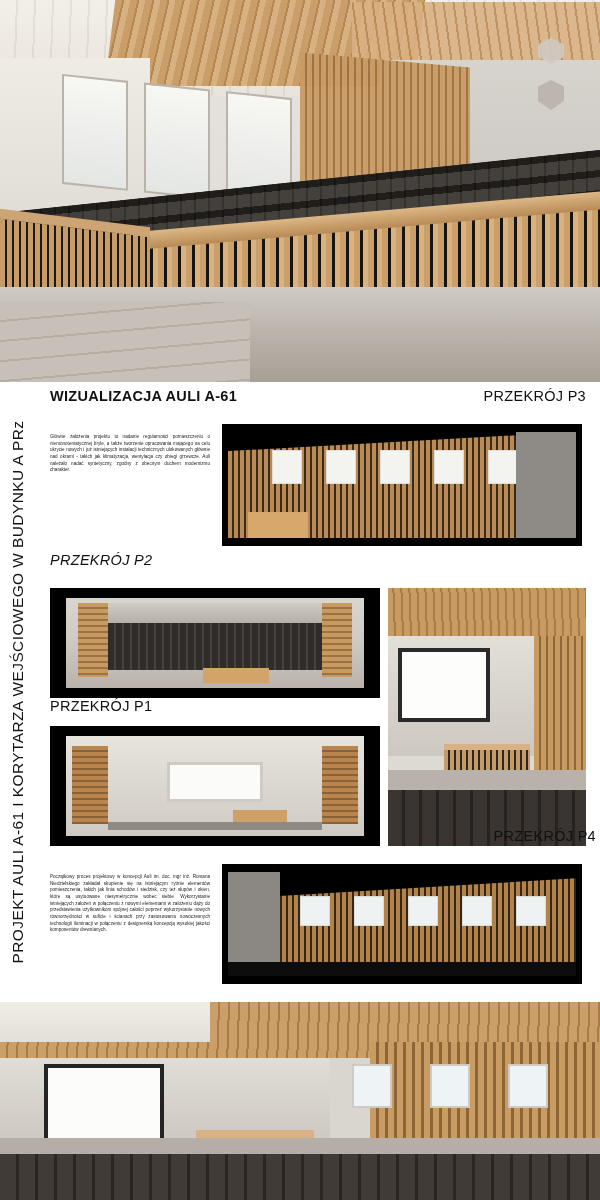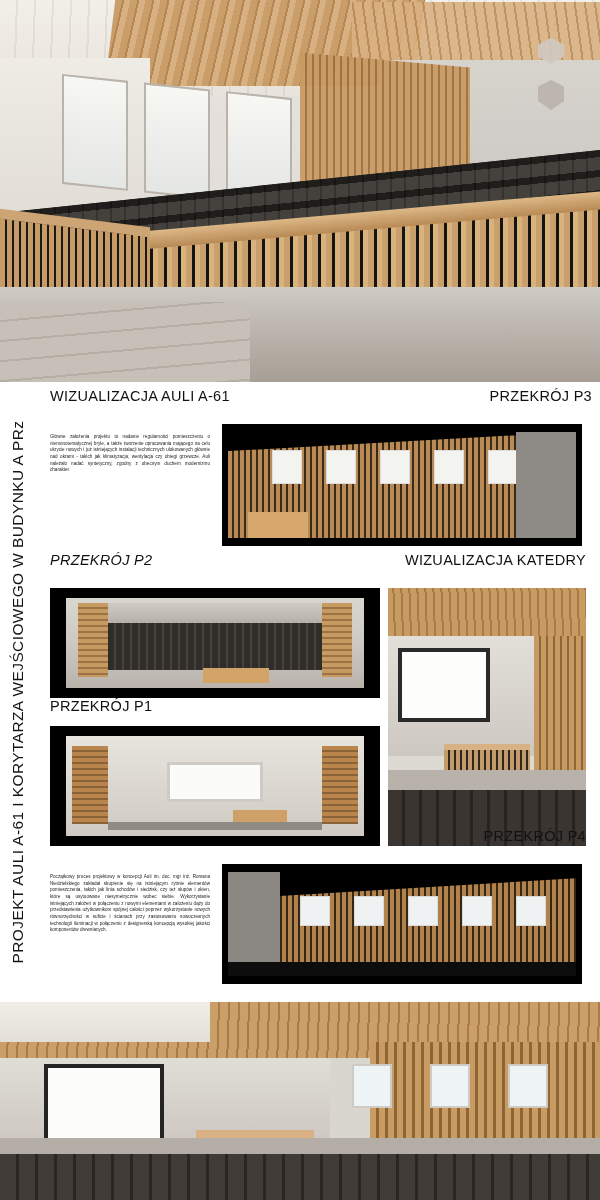--- a/index.html
+++ b/index.html
@@ -234,39 +234,38 @@
     <div class="emblem"></div>
     <div class="emblem2"></div>
   </div>
 
   <div class="vbar">
     <span>PROJEKT AULI A-61 I KORYTARZA WEJŚCIOWEGO W BUDYNKU A PRz</span>
   </div>
 
   <div class="mid">
 
-    <div class="hdr" style="left:14px; top:6px;">WIZUALIZACJA AULI A-61</div>
-    <div class="hdr" style="right:8px; top:6px;">PRZEKRÓJ P3</div>
+    <div class="hdr" style="left:14px; top:6px;font-weight:bold;">WIZUALIZACJA AULI A-61</div>
+    <div class="hdr" style="right:14px; top:6px;">PRZEKRÓJ P3</div>
 
     <div class="blurb b1">Główne założenia projektu to nadanie regularności pomieszczeniu o niemonotematycznej bryle, a także tworzenie opracowania mającego na celu ukrycie nowych i już istniejących instalacji technicznych ulokowanych głównie nad okrami - takich jak klimatyzacja, wentylacja czy obiegi grzewcze. Auli należało nadać syntetyczny, zgodny z obecnym duchem modernizmu charakter.</div>
 
     <div class="panel p3">
       <div class="body"></div>
       <div class="slope"></div>
       <div class="win" style="left:50px;"></div>
       <div class="win" style="left:104px;"></div>
       <div class="win" style="left:158px;"></div>
       <div class="win" style="left:212px;"></div>
       <div class="win" style="left:266px;"></div>
       <div class="greyblock"></div>
       <div class="dais"></div>
     </div>
 
     <div class="hdr" style="left:14px; top:170px;font-style:italic;">PRZEKRÓJ P2</div>
-    <div class="hdr" style="right:14px; top:170px;">WIZUALIZACJA KATEDRY</div>
 
     <div class="panel p2">
       <div class="inner">
         <div class="wall"></div>
         <div class="woodL"></div>
         <div class="woodR"></div>
         <div class="seats"></div>
         <div class="desk"></div>
       </div>
     </div>
@@ -286,21 +285,21 @@
     <div class="panel kat">
       <div class="ceil"></div>
       <div class="wall"></div>
       <div class="slats"></div>
       <div class="screen"></div>
       <div class="desk"></div>
       <div class="floor"></div>
       <div class="seats"></div>
     </div>
 
-    <div class="hdr" style="right:14px; top:446px;">PRZEKRÓJ P4</div>
+    <div class="hdr" style="right:4px; top:446px;">PRZEKRÓJ P4</div>
 
     <div class="blurb b2">Początkowy proces projektowy w koncepcji Auli im. doc. mgr inż. Romana Niedzielskiego zakładał skupienie się na istniejącym rytmie elementów pomieszczenia, takich jak linia schodów i siedzisk, czy też słupów i okien, które są usytuowane niesymetrycznie wobec siebie. Wykorzystanie istniejących założeń w połączeniu z nowymi elementami w założeniu dąży do przedstawienia użytkownikom spójnej całości poprzez wykorzystanie nowych równorzędności w suficie i ścianach przy zastosowaniu nowoczesnych technologii iluminacji w połączeniu z designerską koncepcją wysokiej jakości komponentów drewnianych.</div>
 
     <div class="panel p4">
       <div class="slope"></div>
       <div class="win" style="left:78px;"></div>
       <div class="win" style="left:132px;"></div>
       <div class="win" style="left:186px;"></div>
       <div class="win" style="left:240px;"></div>
       <div class="win" style="left:294px;"></div>

